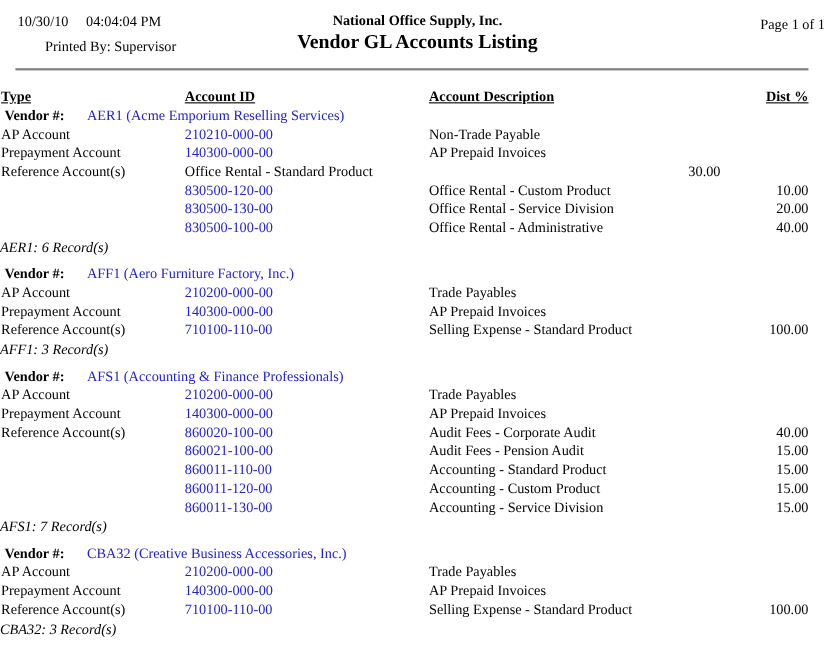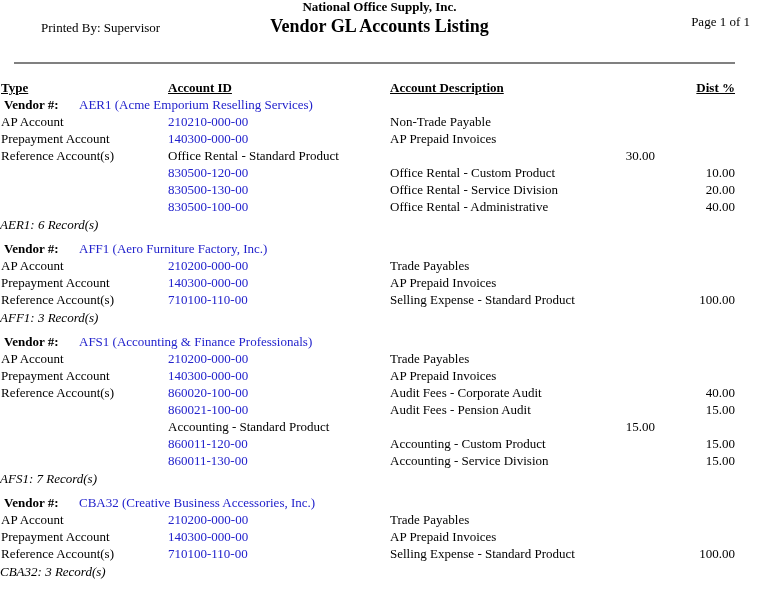--- a/index.html
+++ b/index.html
@@ -5,41 +5,44 @@
   :root{ --link-blue:#2222CC; --rule-gray:#808080; }
   html,body{ margin:0; padding:0; }
   body{
     width:759px; height:597px; background:#ffffff; overflow:hidden;
     font-family:"Liberation Serif", serif; font-size:13px; color:#000;
   }
   .hdr{ position:relative; height:62px; }
   .hdr-left{ position:absolute; left:16px; top:13px; line-height:14px; }
   .hdr-left .time{ margin-left:16px; }
   .hdr-left .printed-row{ margin-top:8px;margin-left:25px; }
-  .hdr-center{ position:absolute; left:0; right:0; top:0; text-align:center; line-height:14px; }
+  .hdr-center{ position:absolute; left:0; right:0; top:12px; text-align:center; line-height:14px; }
   .company{ font-weight:bold; font-size:13px; }
   .title{ font-weight:bold; font-size:18px; line-height:20px; margin-top:2px; }
   .hdr-right{ position:absolute; right:9px; top:14px; }
   .rule{ border:0; border-top:2px solid var(--rule-gray); margin:0 24px 0 14px; height:0; }
   .grid{ display:grid; grid-template-columns:167px 222px 1fr 80px; padding:0 24px 0 1px; line-height:17px; }
   .colheads{ margin-top:15px; font-weight:bold; }
   .colheads span{ text-decoration:underline; }
   .c4{ text-align:right; }
   .blue{ color:var(--link-blue); }
   .vendor-head{ display:flex; padding-left:4px; line-height:17px; }
   .vh-label{ width:75px; font-weight:bold; flex:0 0 75px; }
   .summary{ font-style:italic; line-height:17px; margin:1px 0 7px 0; }
 </style>
 </head>
 <body>
 
 <div>
 
   <div class="hdr">
     <div class="hdr-left">
+      <div>
+        <span>10/30/10</span><span class="time">04:04:04 PM</span>
+      </div>
       <div class="printed-row">
         <span>Printed By:</span>
         <span>Supervisor</span>
       </div>
     </div>
     <div class="hdr-center">
       <div class="company">National Office Supply, Inc.</div>
       <div class="title">Vendor GL Accounts Listing</div>
     </div>
     <div class="hdr-right">Page 1 of 1</div>
@@ -154,20 +157,21 @@
         <span class="c4">40.00</span>
       </div>
           <div class="grid vrow">
         <span class="c1"></span>
         <span class="c2 blue">860021-100-00</span>
         <span class="c3">Audit Fees - Pension Audit</span>
         <span class="c4">15.00</span>
       </div>
           <div class="grid vrow">
         <span class="c1"></span>
+        <span class="c2 blue">860011-110-00</span>
         <span class="c3">Accounting - Standard Product</span>
         <span class="c4">15.00</span>
       </div>
           <div class="grid vrow">
         <span class="c1"></span>
         <span class="c2 blue">860011-120-00</span>
         <span class="c3">Accounting - Custom Product</span>
         <span class="c4">15.00</span>
       </div>
           <div class="grid vrow">

